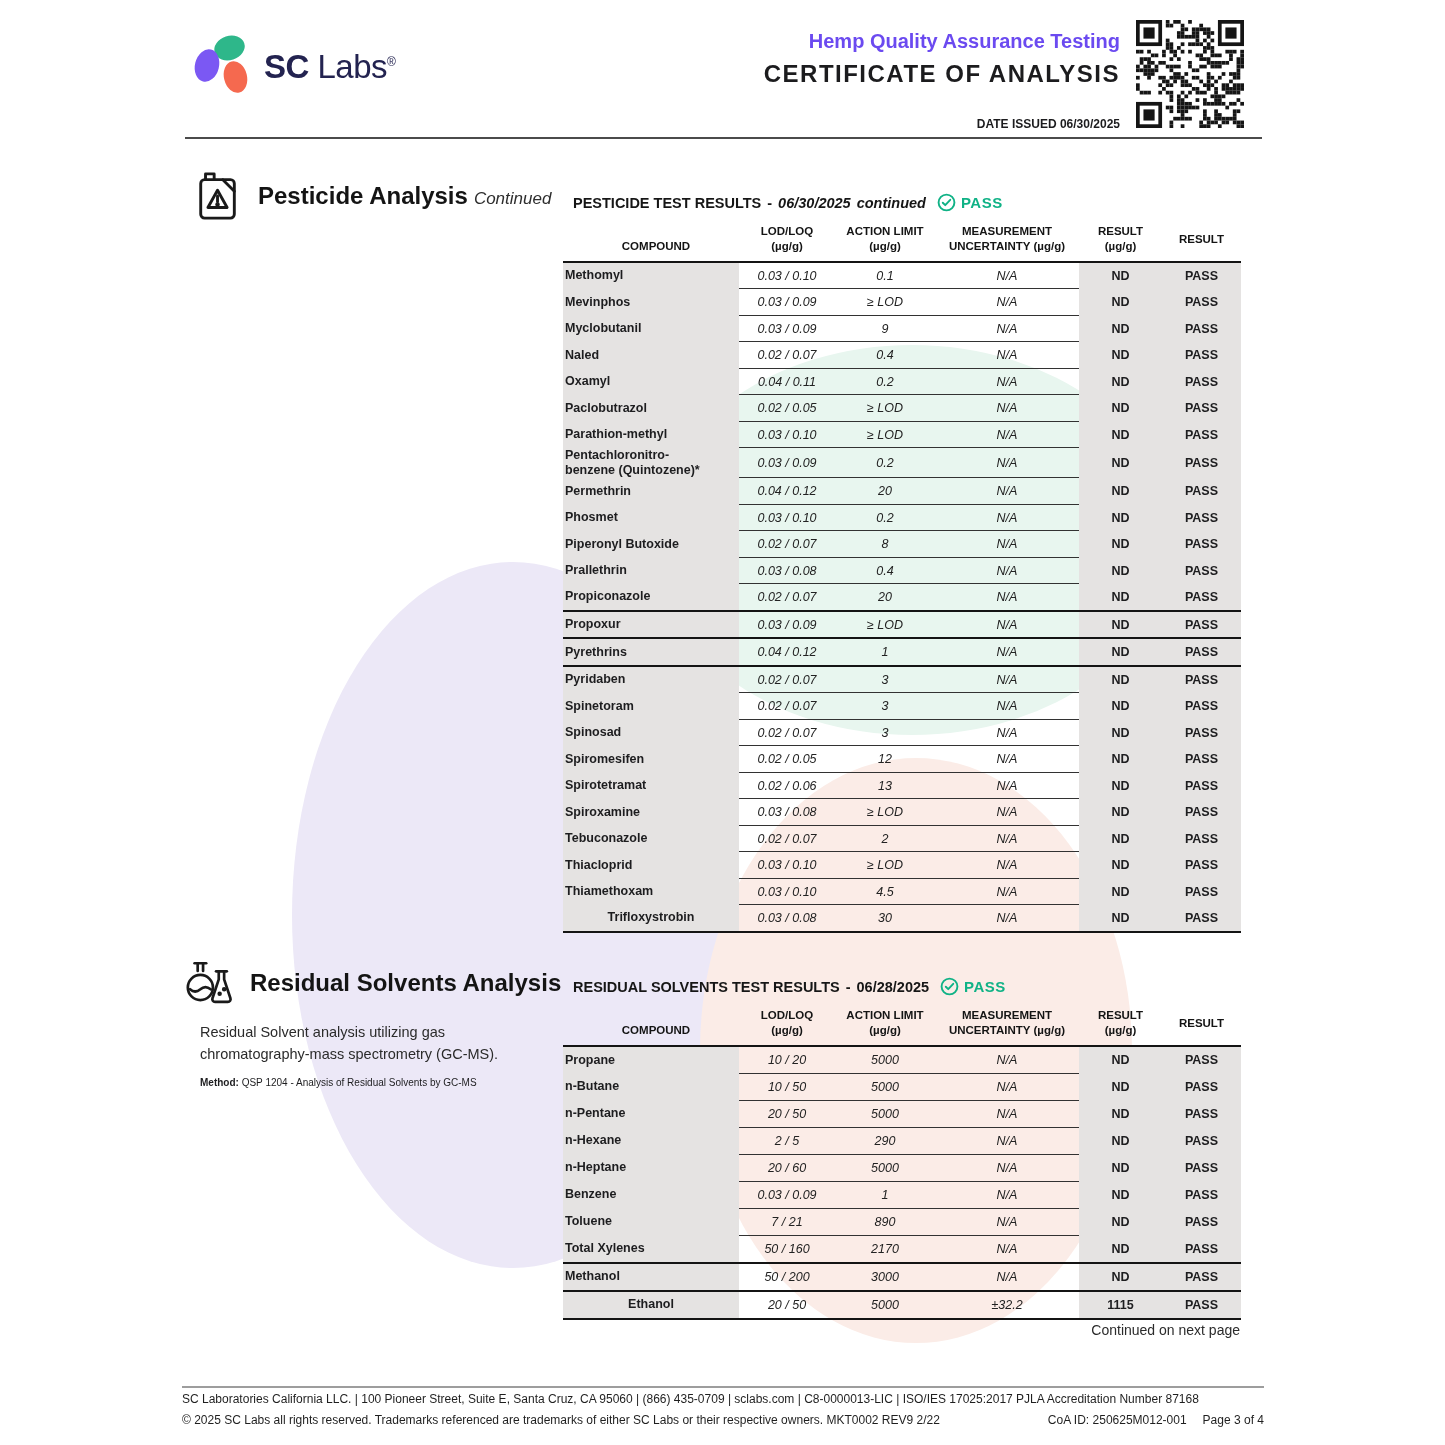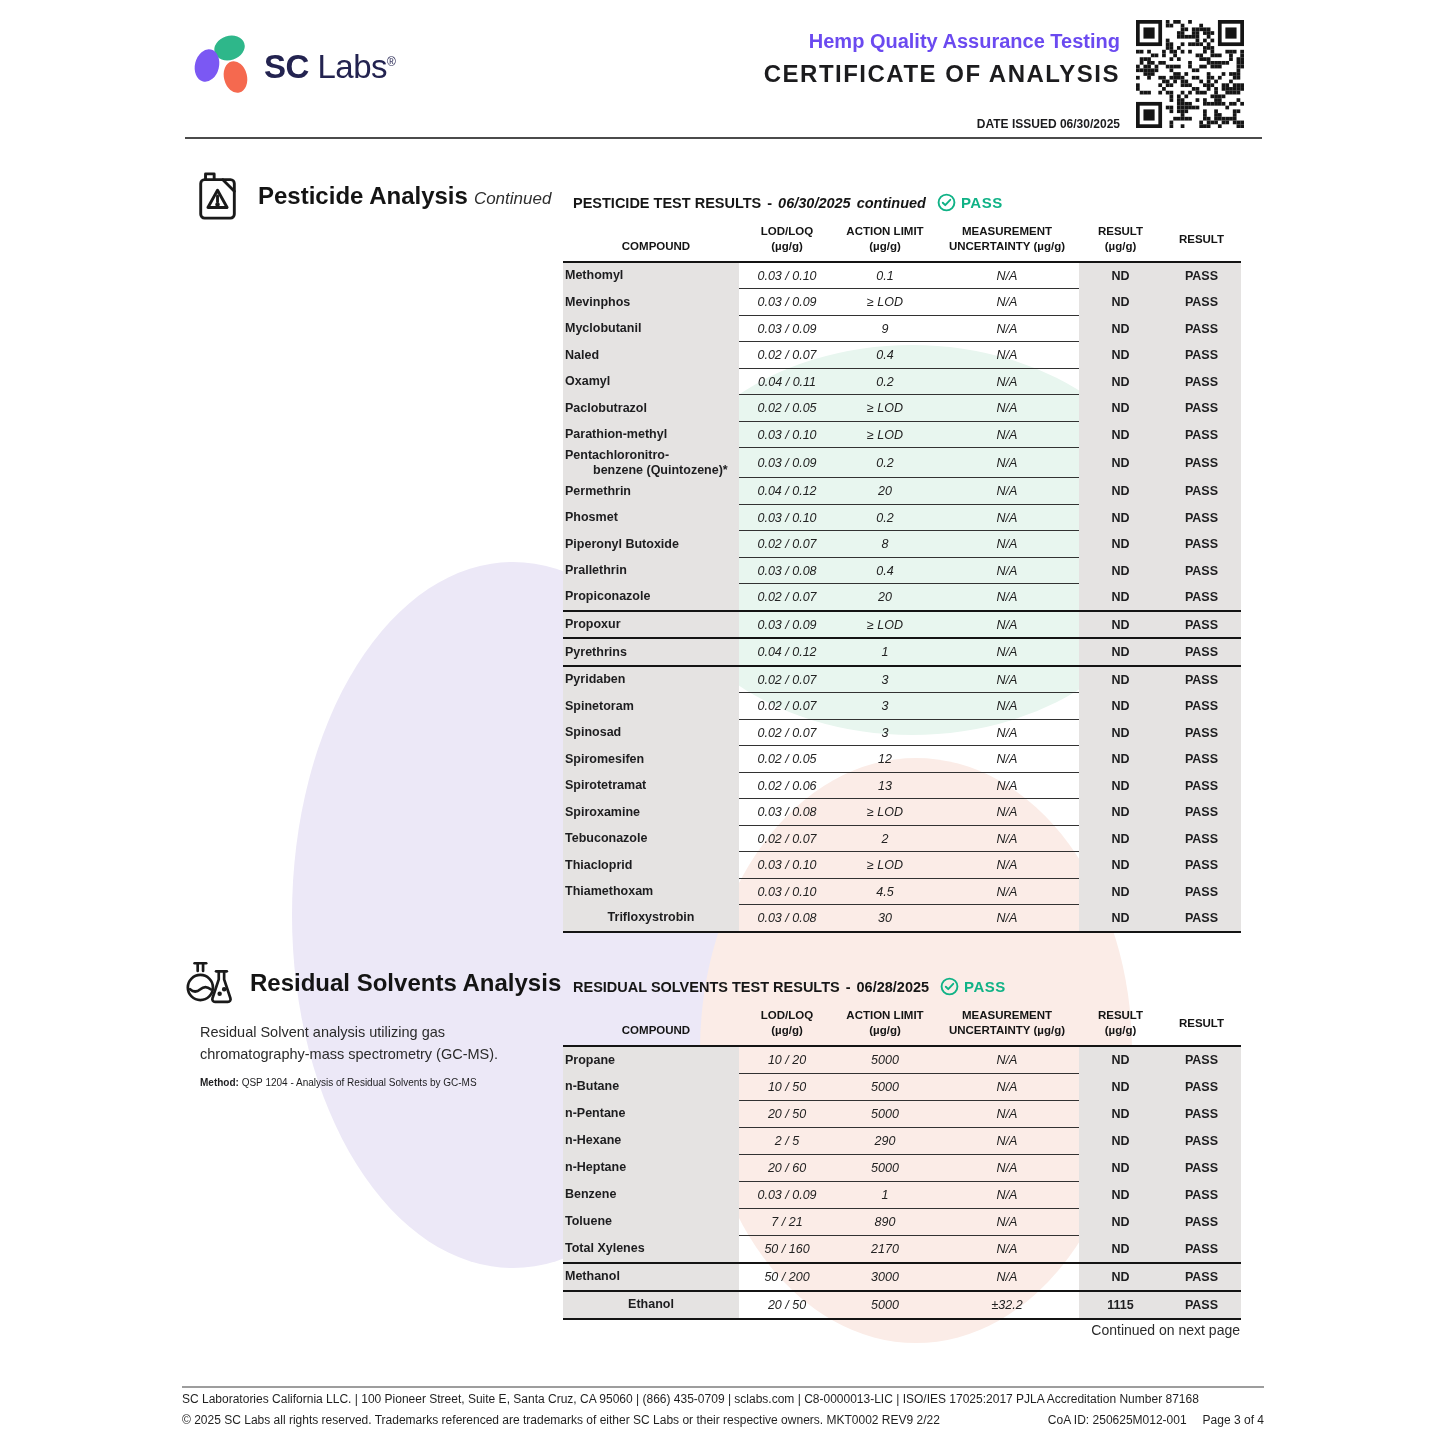--- a/index.html
+++ b/index.html
@@ -52,21 +52,21 @@
   
   .tbl { position:absolute; left:563px; width:678px; border-collapse:collapse; table-layout:fixed; z-index:1; }
   .tbl th { font-size:11.5px; font-weight:bold; color:#141414; vertical-align:bottom;
     padding:0 2px 7px 2px; line-height:1.3; text-align:center; border-bottom:2.5px solid #141414; }
   .tbl th.h-name { text-align:center; padding-left:12px; }
   .tbl th.h-status { padding-bottom:14px; }
   .tbl td { font-size:12.5px; padding:0 2px; }
   #pest-table td { height:25.5px; }
   #solv-table td { height:26px; }
   .tbl td.name { background:#e5e3e2; font-weight:bold; text-align:left; line-height:1.2; }
-  .tbl td.name .name2 { display:block;margin-left:28px; }
+  .tbl td.name .name2 { display:block; }
   .tbl td.name .name2:empty { display:none; }
   .tbl td.mid { font-style:italic; text-align:center; border-bottom:1.5px solid #323232; color:#222; }
   .tbl td.res { background:#e5e3e2; font-weight:bold; text-align:center; }
   .tbl tr.group-end td { border-bottom:2px solid #141414; }
   .tbl tr.last td { border-bottom:2.5px solid #141414;text-align:center; }
 
   .continued-note { position:absolute; right:205px; top:1322px; font-size:14px; color:#2b2b2b; z-index:2;margin-left:48px; }
 
   
   .footer-divider { position:absolute; left:182px; top:1386px; width:1082px; height:1.5px; background:#9d9d9d; z-index:2; }

